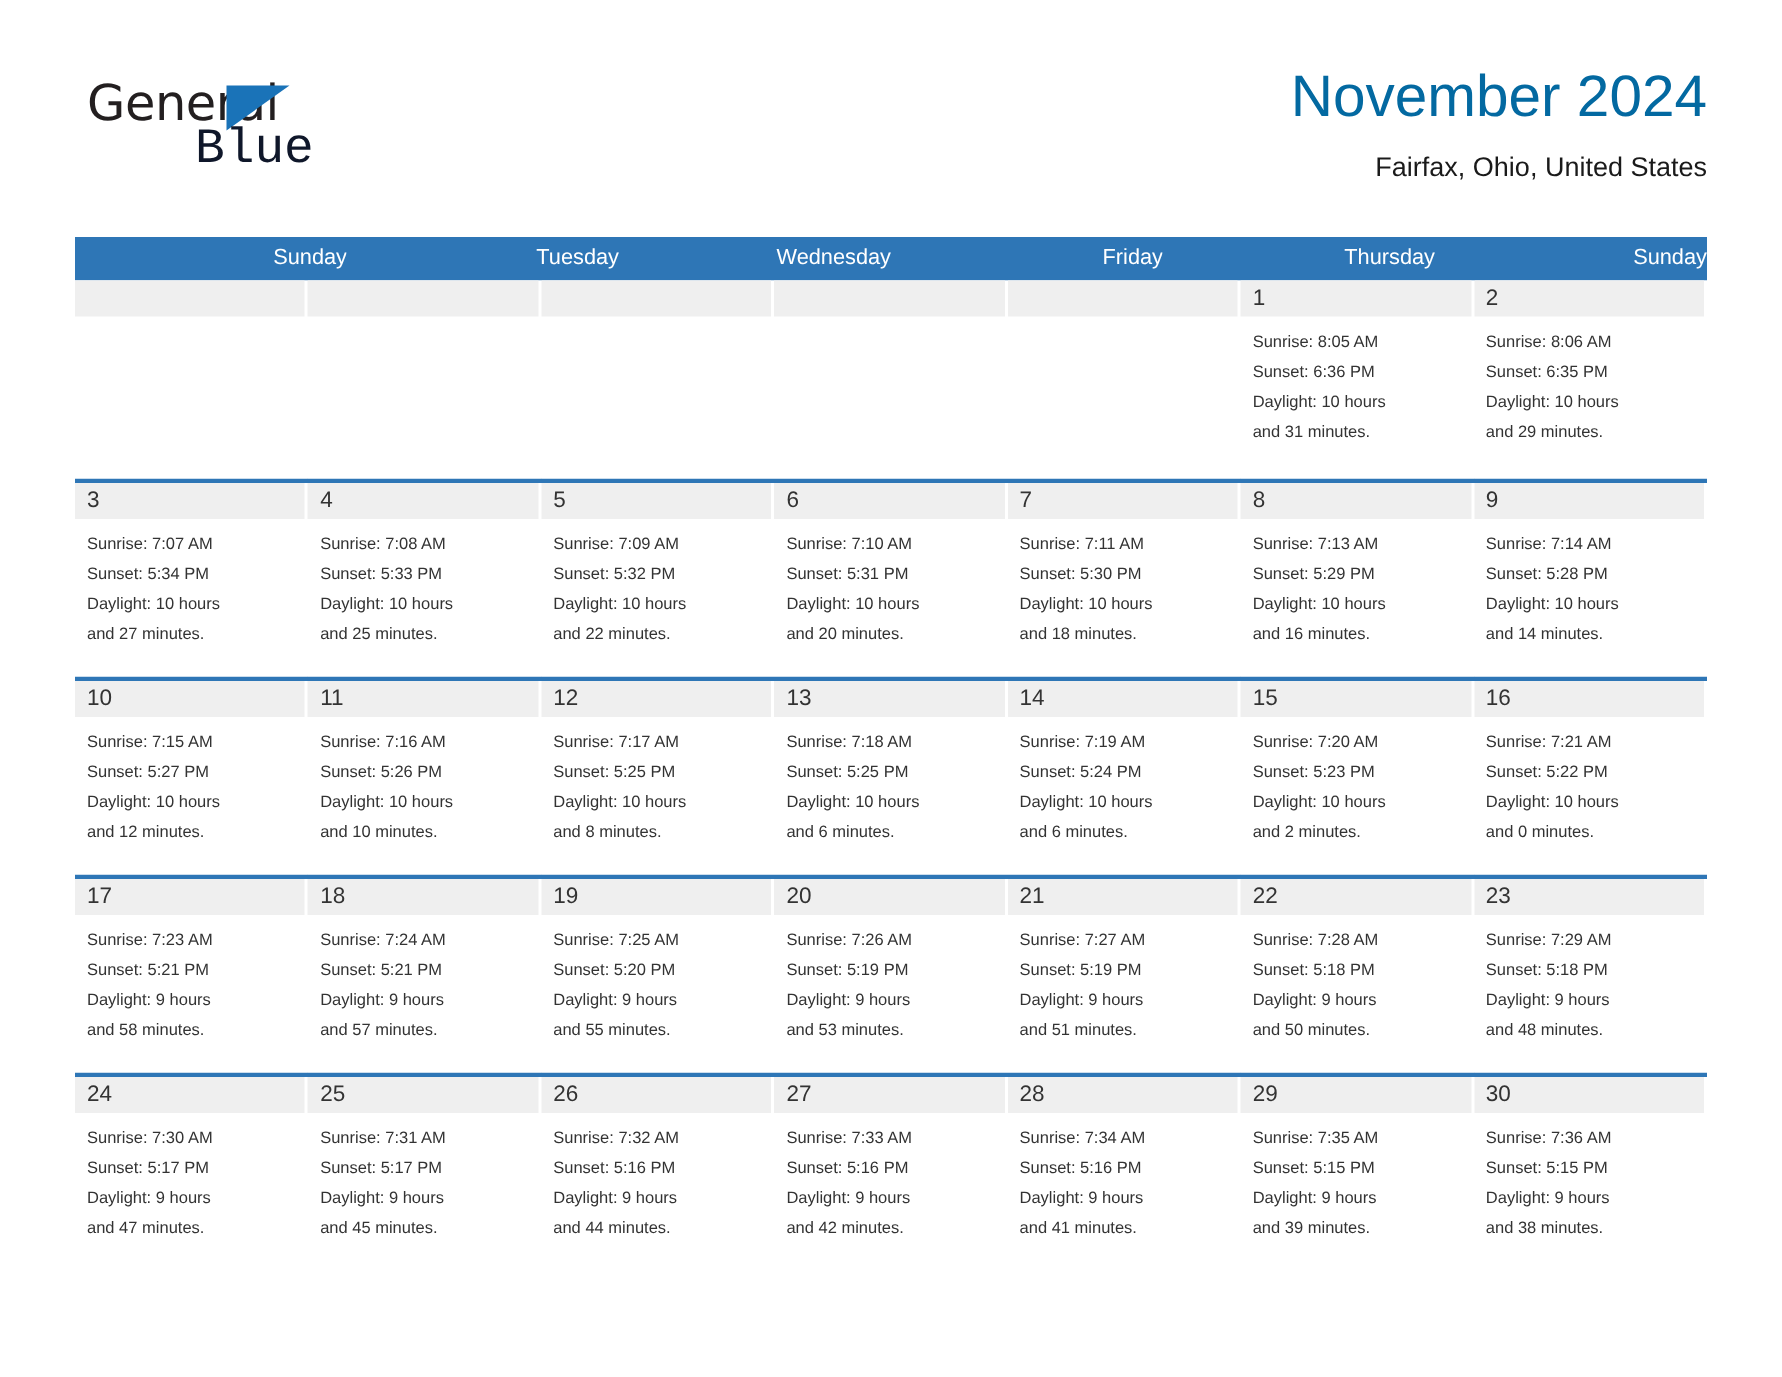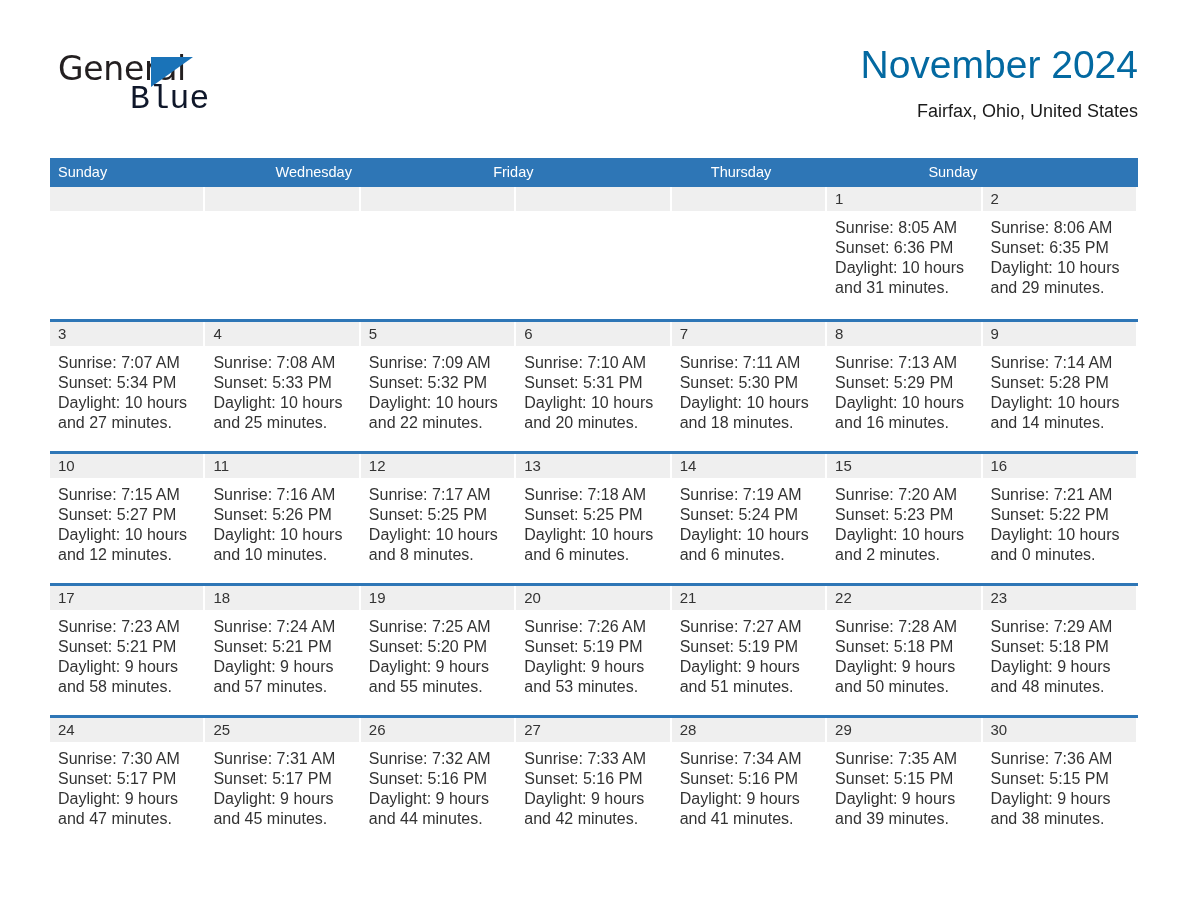--- a/index.html
+++ b/index.html
@@ -91,20 +91,21 @@
   .calendar {
     position: absolute;
     left: 50px;
     top: 158px;
     width: 1088px;
   }
   .weekday-row {
     display: flex;
     background: #2e76b6;
     height: 29px;
+    text-align: right;
   }
   .weekday-cell {
     flex: 1 1 0;
     color: #ffffff;
     font-size: 14.5px;
     line-height: 29px;
     padding-left: 8px;
     box-sizing: border-box;
     white-space: nowrap;
     overflow: hidden;
@@ -134,21 +135,21 @@
     color: #333333;
     line-height: 24px;
     padding-left: 8px;
     box-sizing: border-box;
   }
   .day-cell.empty .day-number {
     background: #efefef;
   }
   .day-body {
     padding: 7px 8px 0 8px;
-    font-size: 16px;
+    font-size: 11px;
     color: #333333;
     line-height: 20px;
   }
   .day-body div {
     white-space: nowrap;
   }
 </style>
 </head>
 <body>
 
@@ -164,20 +165,21 @@
     <div class="title-block">
       <div class="month-title">November 2024</div>
       <div class="location">Fairfax, Ohio, United States</div>
     </div>
   </div>
 
   <div class="calendar">
 
     <div class="weekday-row">
       <div class="weekday-cell">Sunday</div>
+      <div class="weekday-cell">Tuesday</div>
       <div class="weekday-cell">Wednesday</div>
       <div class="weekday-cell">Friday</div>
       <div class="weekday-cell">Thursday</div>
       <div class="weekday-cell">Sunday</div>
     </div>
 
     <div class="week-row first">
       <div class="day-cell empty">
         <div class="day-number"></div>
         <div class="day-body">

